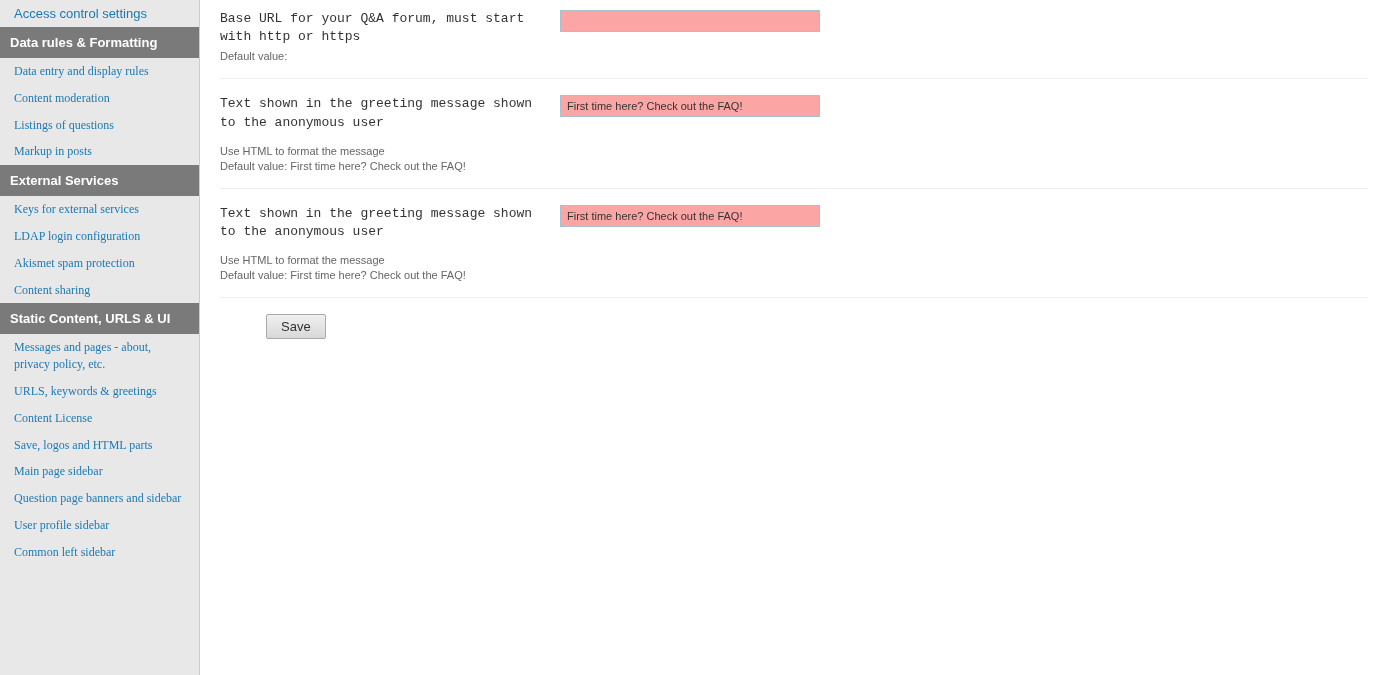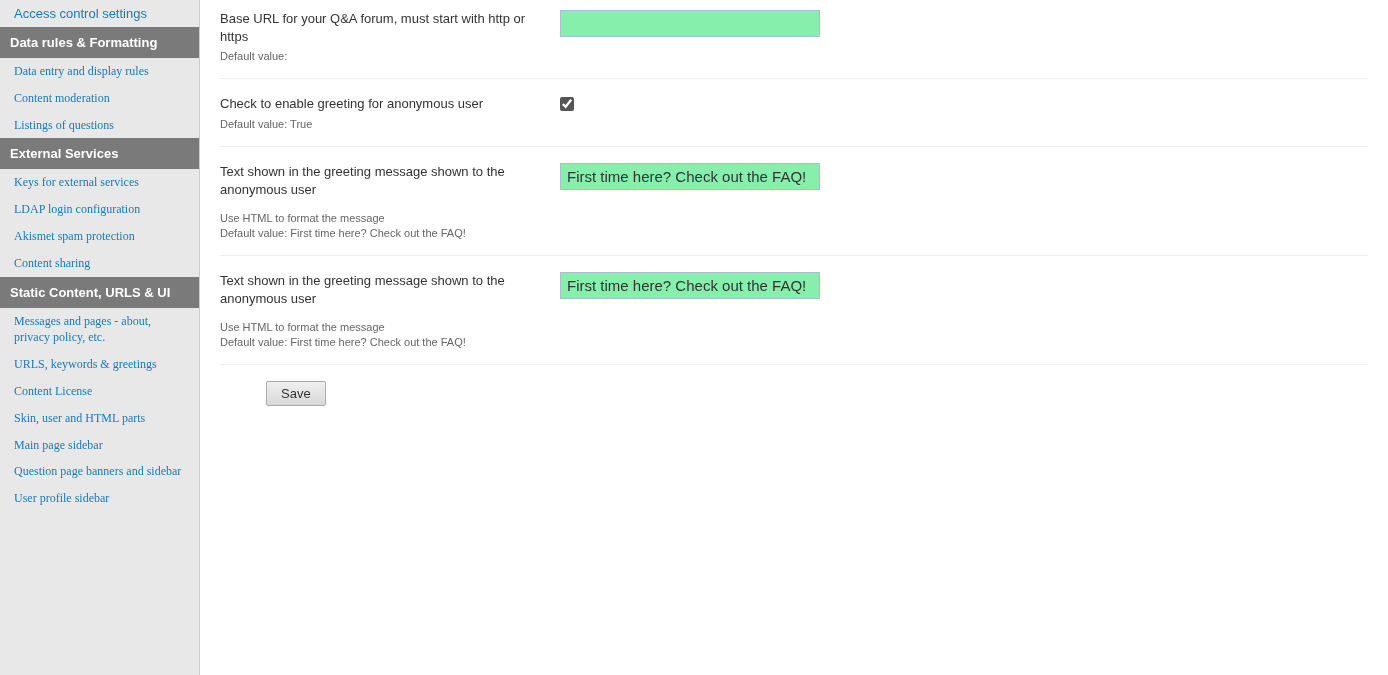--- a/index.html
+++ b/index.html
@@ -67,42 +67,43 @@
       width: 340px;
       min-width: 340px;
       padding-right: 20px;
     }
     .setting-label {
       font-size: 13px;
       font-weight: normal;
       color: #333;
       line-height: 1.4;
       margin-bottom: 4px;
+      font-family: Liberation Mono, monospace;
     }
     .setting-default {
       font-size: 11px;
       color: #666;
       margin-top: 3px;
     }
     .setting-note {
       font-size: 11px;
       color: #666;
       margin-top: 13px;
     }
     .setting-control {
       flex: 1;
       display: flex;
       align-items: flex-start;
     }
     input[type="text"] {
       width: 260px;
       border: 1px solid #aac0d0;
       padding: 4px 6px;
-      font-size: 15px;
-      background: #86efac;
+      font-size: 11px;
+      background: #fca5a5;
       color: #333;
     }
     input[type="checkbox"] {
       width: 14px;
       height: 14px;
       margin-top: 2px;
       accent-color: #555;
     }
     .save-btn {
       background: linear-gradient(to bottom, #f0f0f0, #d8d8d8);
@@ -133,20 +134,23 @@
 
     <div class="sidebar-item">
       <span>Data entry and display rules</span>
     </div>
     <div class="sidebar-item">
       <span>Content moderation</span>
     </div>
     <div class="sidebar-item">
       <span>Listings of questions</span>
     </div>
+    <div class="sidebar-item">
+      <span>Markup in posts</span>
+    </div>
 
     <div class="sidebar-section-header">External Services</div>
 
     <div class="sidebar-item">
       <span>Keys for external services</span>
     </div>
     <div class="sidebar-item">
       <span>LDAP login configuration</span>
     </div>
     <div class="sidebar-item">
@@ -161,55 +165,49 @@
     <div class="sidebar-item">
       <span>Messages and pages - about, privacy policy, etc.</span>
     </div>
     <div class="sidebar-item">
       <span>URLS, keywords &amp; greetings</span>
     </div>
     <div class="sidebar-item">
       <span>Content License</span>
     </div>
     <div class="sidebar-item">
-      <span>Skin, user and HTML parts</span>
+      <span>Save, logos and HTML parts</span>
     </div>
     <div class="sidebar-item">
       <span>Main page sidebar</span>
     </div>
     <div class="sidebar-item">
       <span>Question page banners and sidebar</span>
     </div>
     <div class="sidebar-item">
       <span>User profile sidebar</span>
+    </div>
+    <div class="sidebar-item">
+      <span>Common left sidebar</span>
     </div>
 
   </div>
 
   <div class="main-content">
 
     <div class="setting-row">
       <div class="setting-label-area">
         <div class="setting-label">Base URL for your Q&amp;A forum, must start with http or https</div>
         <div class="setting-default">Default value:</div>
       </div>
       <div class="setting-control">
         <input type="text" value="" style="">
       </div>
     </div>
 
-    <div class="setting-row">
-      <div class="setting-label-area">
-        <div class="setting-label">Check to enable greeting for anonymous user</div>
-        <div class="setting-default">Default value: True</div>
-      </div>
-      <div class="setting-control">
-        <input type="checkbox" checked="" style="">
-      </div>
-    </div>
 
     <div class="setting-row">
       <div class="setting-label-area">
         <div class="setting-label">Text shown in the greeting message shown to the anonymous user</div>
         <div class="setting-note">Use HTML to format the message</div>
         <div class="setting-default">Default value: First time here? Check out the FAQ!</div>
       </div>
       <div class="setting-control">
         <input type="text" value="First time here? Check out the FAQ!" style="">
       </div>

